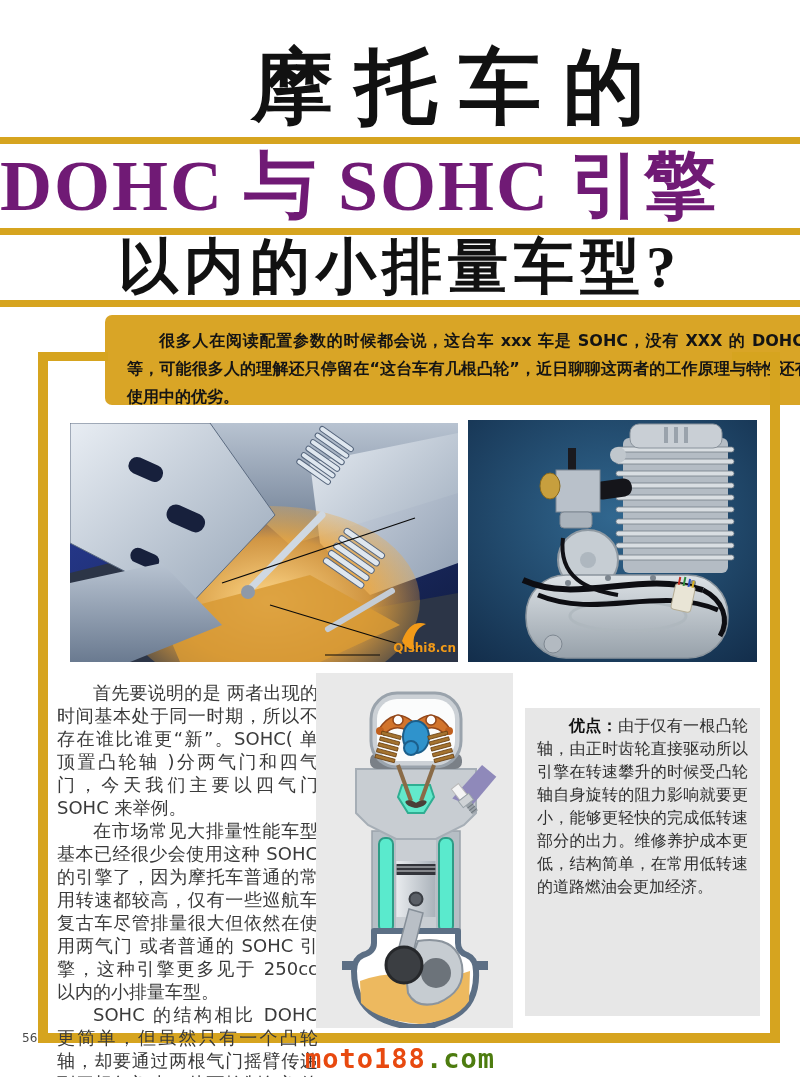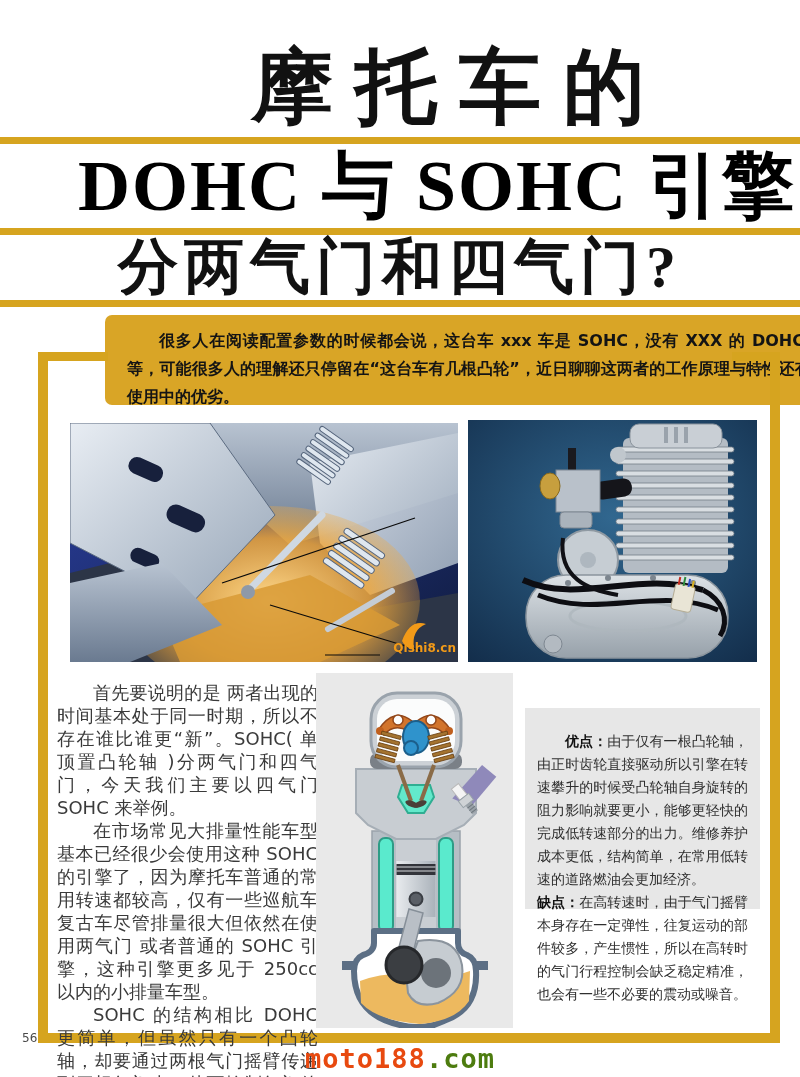--- a/index.html
+++ b/index.html
@@ -11,23 +11,23 @@
   .abs{position:absolute;}
   
   .title-top{
     top:40px;left:0;width:800px;text-align:center;
     font-family:"Liberation Serif","DejaVu Serif",serif;font-weight:700;
     font-size:82px;line-height:96px;color:#111;letter-spacing:22px;text-indent:22px;padding-left:48px;
   }
   .gold-rule{left:0;width:800px;height:7px;background:#d6a41f;}
   .rule-1{top:137px;} .rule-2{top:228px;} .rule-3{top:300px;}
   .band-title{
-    top:144px;left:0;width:796px;text-align:right;
+    top:144px;left:0;width:796px;text-align:left;
     font-family:"Liberation Serif","DejaVu Serif",serif;font-weight:700;
-    font-size:72px;line-height:84px;color:#000000;letter-spacing:2px;
+    font-size:72px;line-height:84px;color:#701a75;letter-spacing:2px;
   }
   .title-sub{
     top:234px;left:0;width:800px;text-align:center;
     font-family:"Liberation Serif","DejaVu Serif",serif;font-weight:700;
     font-size:60px;line-height:66px;color:#111;letter-spacing:6px;
   }
   
   .intro-box{
     top:315px;left:105px;width:760px;height:90px;background:#d9a526;
     box-sizing:border-box;padding:12px 22px 0 22px;border-radius:7px;
@@ -48,23 +48,23 @@
   .photo-left{top:423px;left:70px;}
   .photo-right{top:420px;left:468px;}
   
   .left-col{
     top:681px;left:57px;width:261px;
     font-size:18px;line-height:23px;color:#3a3a3a;text-align:justify;
   }
   .left-col p{margin:0;text-indent:2em;}
   .diagram-box{top:673px;left:316px;width:197px;height:355px;background:#e9e9e9;}
   .right-col{
-    top:708px;left:525px;width:235px;height:201px;background:#e7e7e7;
-    box-sizing:border-box;padding:22px 12px;
-    font-size:14px;line-height:23px;color:#2f2f2f;text-align:justify;
+    top:708px;left:525px;width:235px;height:308px;background:#e7e7e7;
+    box-sizing:border-box;padding:6px 12px;
+    font-size:16px;line-height:23px;color:#2f2f2f;text-align:justify;
   }
   .right-col p{margin:0;}
   .pros-label,.cons-label{font-weight:700;color:#111;}
   .pros-para{text-indent:2em;}
   
   .page-number{top:1031px;left:22px;font-size:12px;color:#4a4a4a;}
   .site-footer{
     top:1044px;left:0;width:800px;text-align:center;
     font-family:"DejaVu Sans Mono","Liberation Mono",monospace;
     font-weight:700;font-size:27px;line-height:30px;letter-spacing:1px;
@@ -73,21 +73,21 @@
 </style>
 </head>
 <body>
 
 <div id="page">
 
   <div class="abs title-top">摩托车的</div>
   <div class="abs gold-rule rule-1"></div>
   <div class="abs band-title">DOHC 与 SOHC 引擎</div>
   <div class="abs gold-rule rule-2"></div>
-  <div class="abs title-sub">分两气门和四气门?</div>
+  <div class="abs title-sub">以内的小排量车型?</div>
   <div class="abs gold-rule rule-3"></div>
 
   <div class="abs intro-box">
     <p>很多人在阅读配置参数的时候都会说，这台车 xxx 车是 SOHC，没有 XXX 的 DOHC 好等等，可能很多人的理解还只停留在“这台车有几根凸轮”，近日聊聊这两者的工作原理与特性还有实际使用中的优劣。</p>
   </div>
 
   <div class="abs frame frame-top-l"></div>
   <div class="abs frame frame-top-r"></div>
   <div class="abs frame frame-left"></div>
   <div class="abs frame frame-right"></div>
@@ -297,21 +297,20 @@
       <path d="M44,308 Q72,298 100,302 Q130,307 154,298 L153,328 Q140,348 104,351 Q62,348 45,330 Z" fill="#edb95f"></path>
       <path d="M102,268 Q140,262 146,292 Q150,318 122,330 Q100,336 92,320 L90,300 Z" fill="#c6ccd1" stroke="#8b949d" stroke-width="2"></path>
       <circle cx="120" cy="300" r="15" fill="#6c737a"></circle>
       <polygon points="93,236 107,240 92,300 78,293" fill="#b9bfc6" stroke="#868f98" stroke-width="1.5"></polygon>
       <circle cx="88" cy="292" r="18" fill="#3b3e42" stroke="#26282b" stroke-width="3"></circle>
     </svg>
   </div>
 
   <div class="abs right-col">
     <p class="pros-para"><span class="pros-label">优点：</span><span>由于仅有一根凸轮轴，由正时齿轮直接驱动所以引擎在转速攀升的时候受凸轮轴自身旋转的阻力影响就要更小，能够更轻快的完成低转速部分的出力。维修养护成本更低，结构简单，在常用低转速的道路燃油会更加经济。</span></p>
-    <p><span class="cons-label">缺点：</span><span>在高转速时，由于气门摇臂本身存在一定弹性，往复运动的部件较多，产生惯性，所以在高转时的气门行程控制会缺乏稳定精准，也会有一些不必要的震动或噪音。</span></p>
   </div>
 
   <div class="abs page-number">56</div>
   <div class="abs site-footer">
     <span class="site-name">moto188</span><span class="site-tld">.com</span>
   </div>
 
 </div>
 
 </body></html>

